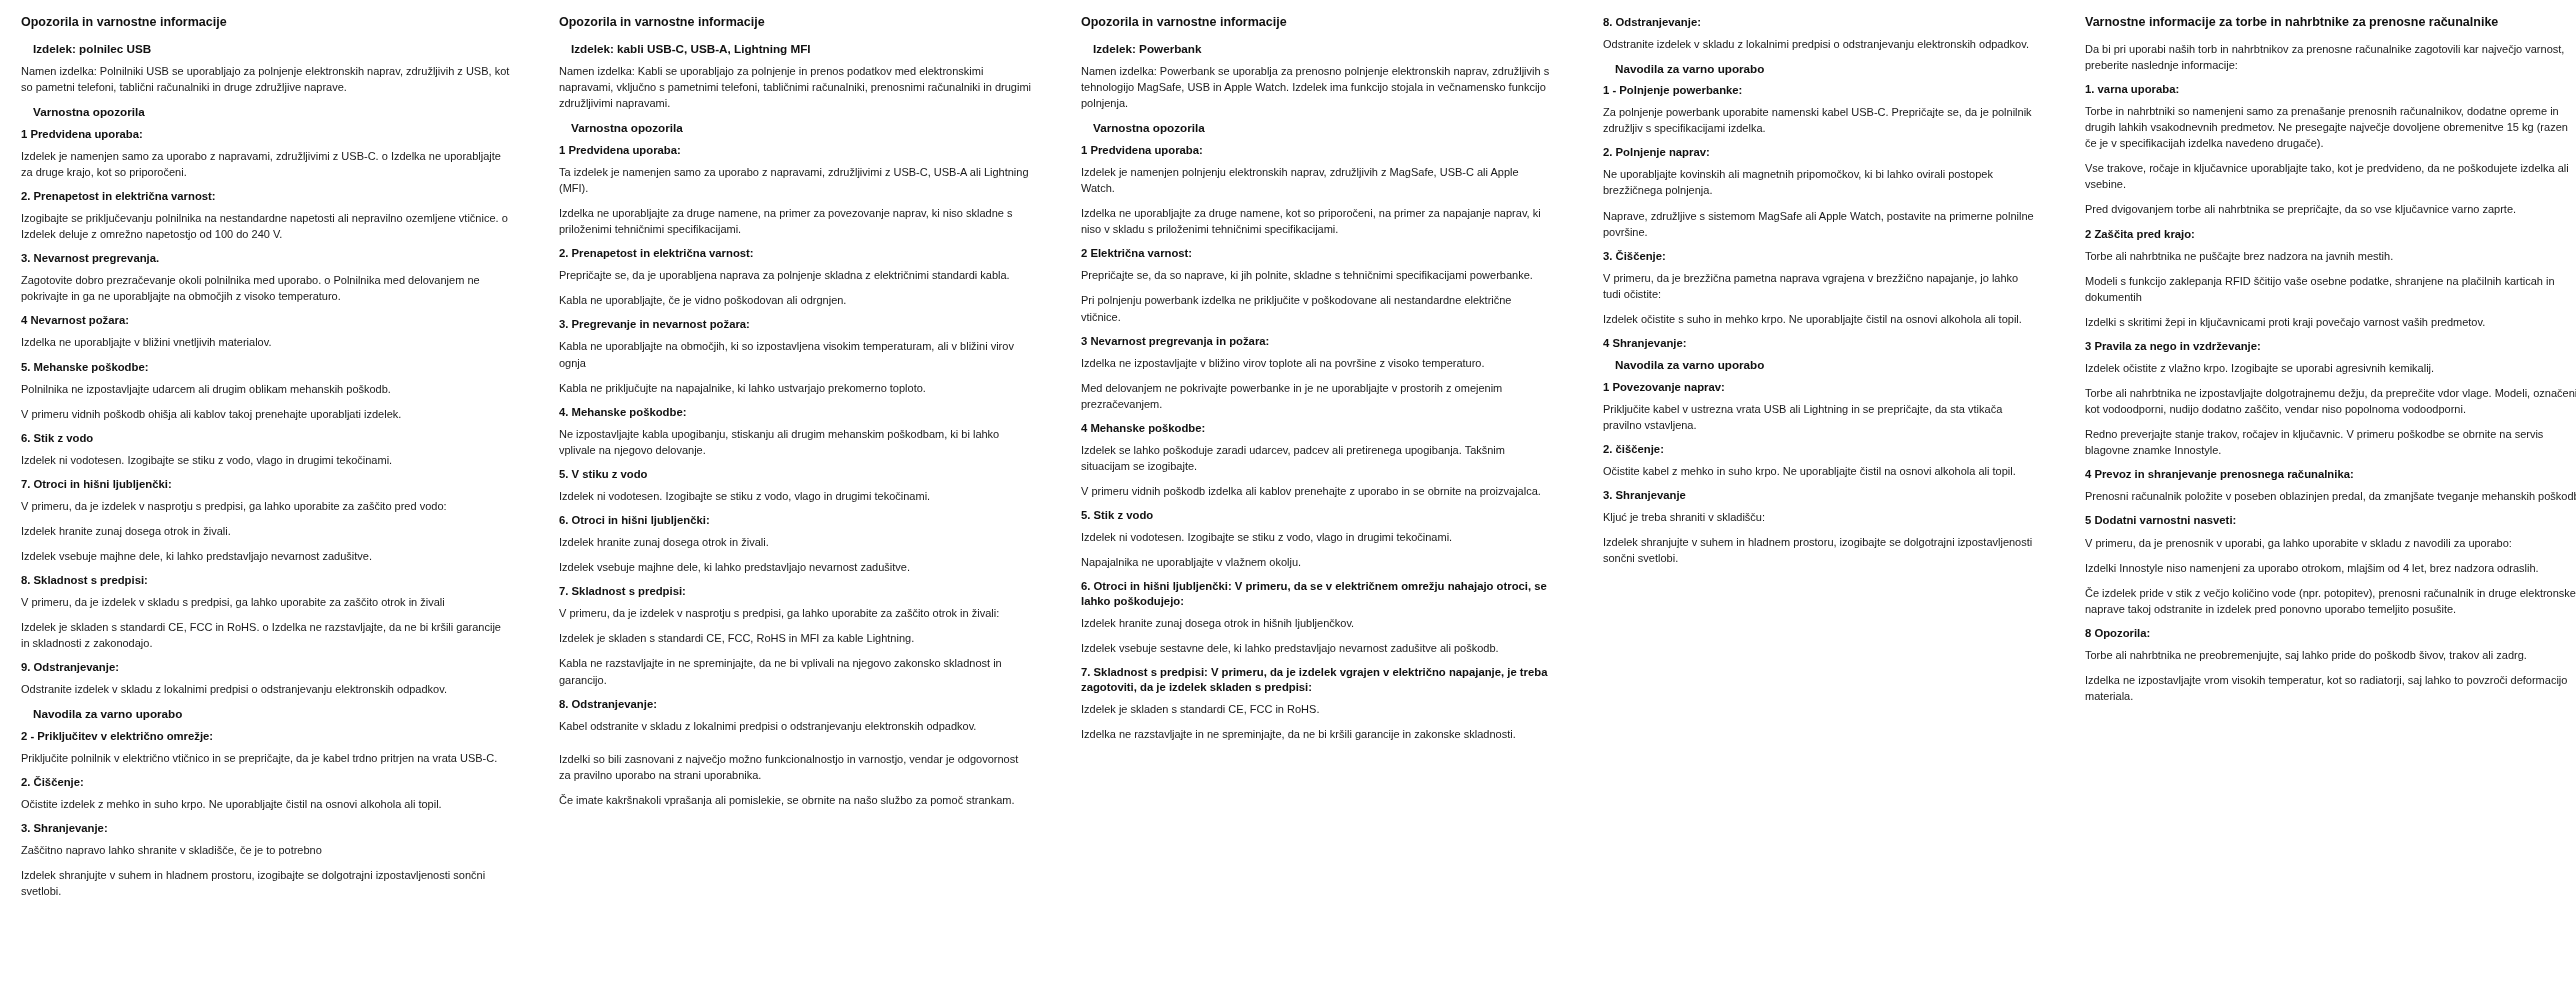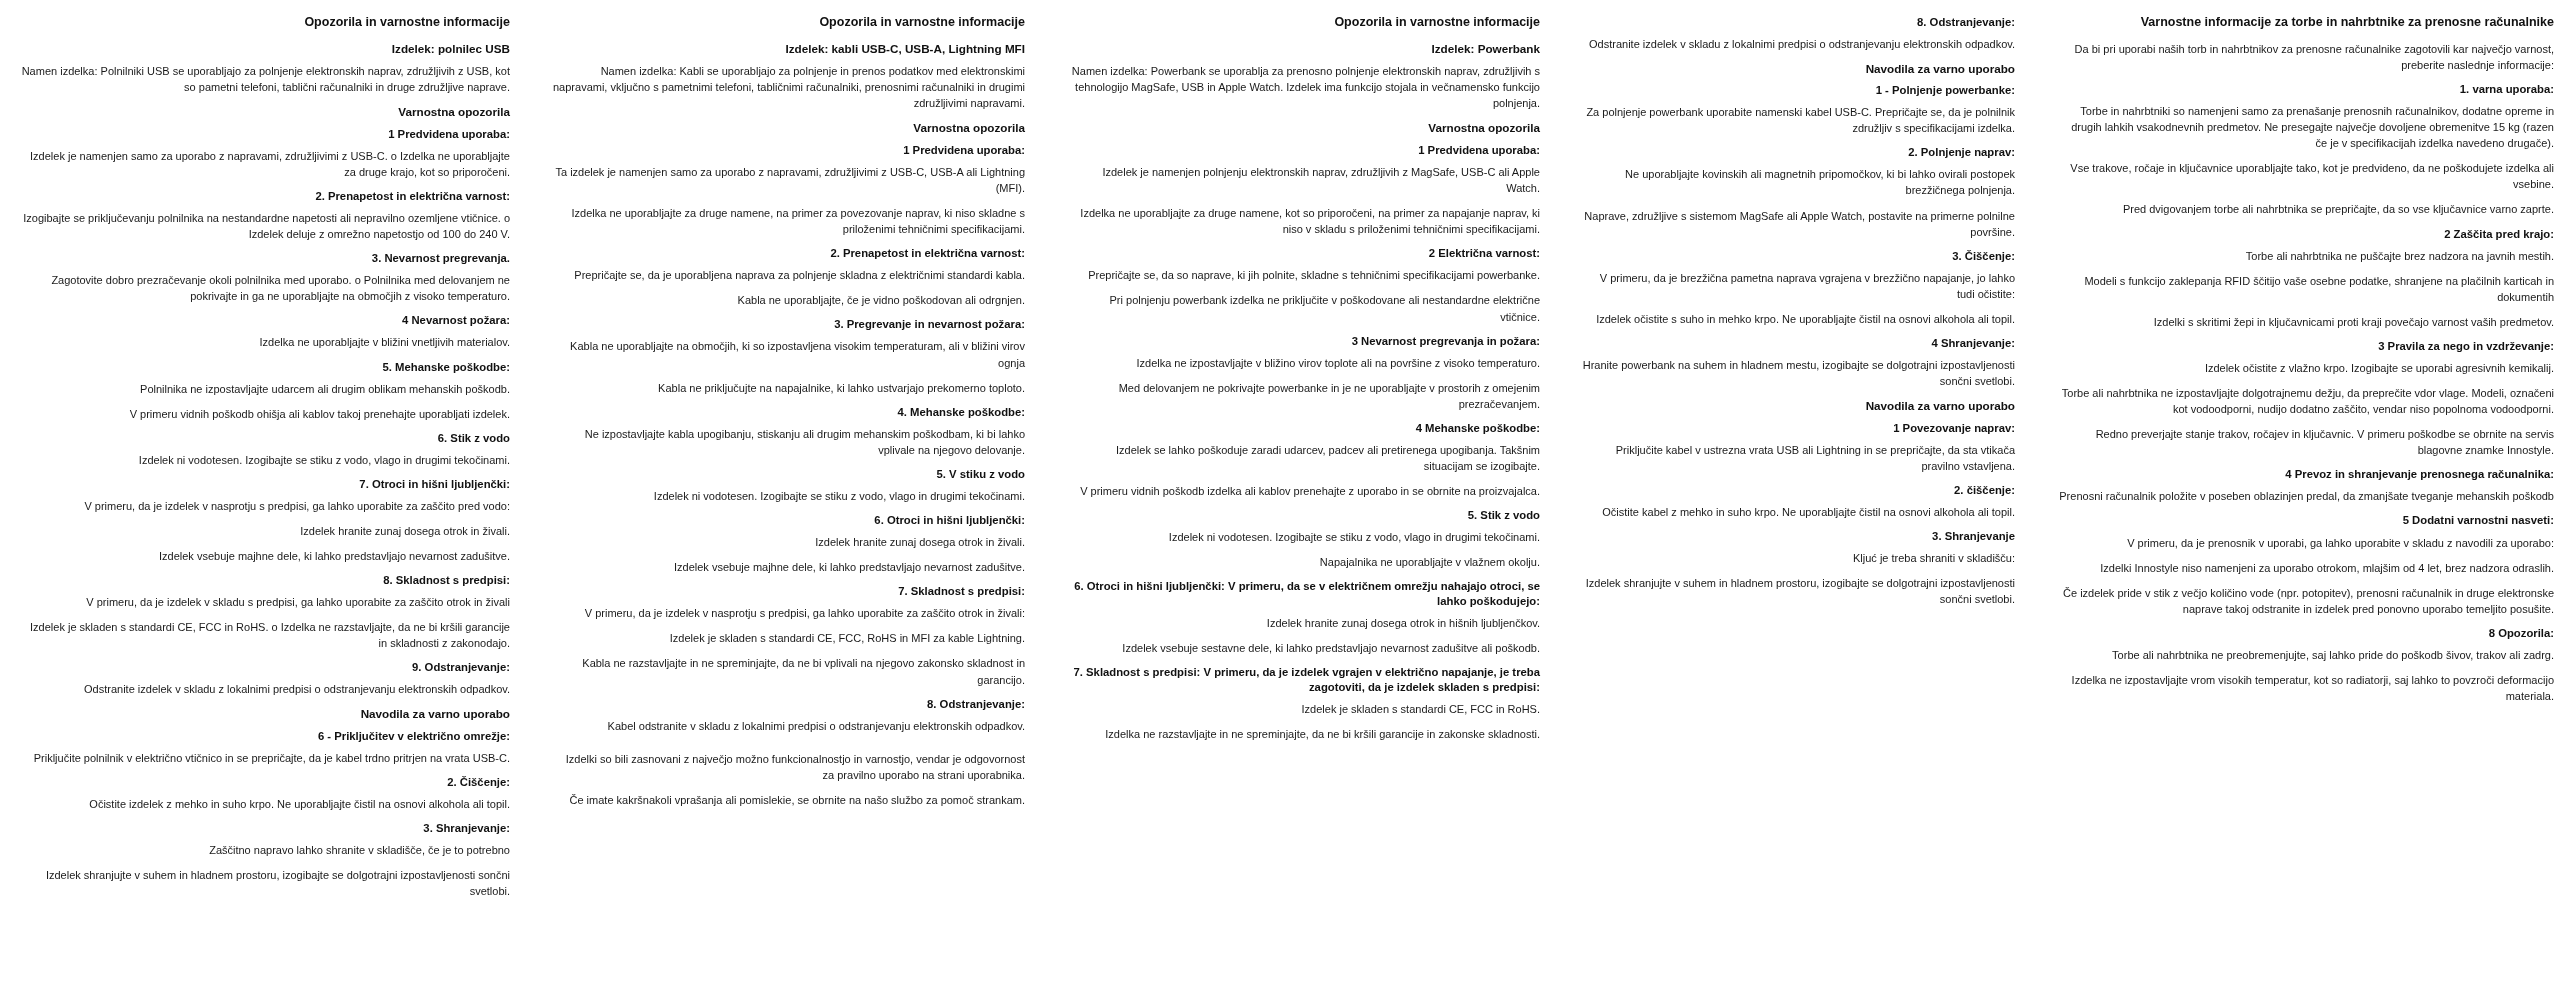--- a/index.html
+++ b/index.html
@@ -14,22 +14,21 @@
     height: 1006px;
     overflow: hidden;
   }
   .sheet {
     width: 2576px;
     height: 1006px;
     display: flex;
     flex-direction: row;
     align-items: flex-start;
     padding: 14.5px 0 0 0;
-    gap: 0;
-    text-align: right;
+    gap: 7px;
   }
   .column {
     padding: 0 21px 0 21px;
     flex: 0 0 auto;
   }
   .col-1 { width: 531px; }
   .col-2 { width: 515px; }
   .col-3 { width: 515px; }
   .col-4 { width: 475px; }
   .col-5 { width: 539px; }
@@ -94,21 +93,21 @@
     <h4 class="sub">7. Otroci in hišni ljubljenčki:</h4>
     <p class="para faded">V primeru, da je izdelek v nasprotju s predpisi, ga lahko uporabite za zaščito pred vodo:</p>
     <p class="para">Izdelek hranite zunaj dosega otrok in živali.</p>
     <p class="para">Izdelek vsebuje majhne dele, ki lahko predstavljajo nevarnost zadušitve.</p>
     <h4 class="sub">8. Skladnost s predpisi:</h4>
     <p class="para">V primeru, da je izdelek v skladu s predpisi, ga lahko uporabite za zaščito otrok in živali</p>
     <p class="para">Izdelek je skladen s standardi CE, FCC in RoHS. o Izdelka ne razstavljajte, da ne bi kršili garancije in skladnosti z zakonodajo.</p>
     <h4 class="sub">9. Odstranjevanje:</h4>
     <p class="para">Odstranite izdelek v skladu z lokalnimi predpisi o odstranjevanju elektronskih odpadkov.</p>
     <h3 class="head">Navodila za varno uporabo</h3>
-    <h4 class="sub faded-strong">6 - Priključitev v električno omrežje:</h4>
+    <h4 class="sub faded-strong">2 - Priključitev v električno omrežje:</h4>
     <p class="para">Priključite polnilnik v električno vtičnico in se prepričajte, da je kabel trdno pritrjen na vrata USB-C.</p>
     <h4 class="sub">2. Čiščenje:</h4>
     <p class="para">Očistite izdelek z mehko in suho krpo. Ne uporabljajte čistil na osnovi alkohola ali topil.</p>
     <h4 class="sub">3. Shranjevanje:</h4>
     <p class="para">Zaščitno napravo lahko shranite v skladišče, če je to potrebno</p>
     <p class="para">Izdelek shranjujte v suhem in hladnem prostoru, izogibajte se dolgotrajni izpostavljenosti sončni svetlobi.</p>
   </div>
 
   <div class="column col-2">
     <h2 class="title">Opozorila in varnostne informacije</h2>
@@ -176,21 +175,20 @@
     <h3 class="head">Navodila za varno uporabo</h3>
     <h4 class="sub">1 - Polnjenje powerbanke:</h4>
     <p class="para">Za polnjenje powerbank uporabite namenski kabel USB-C. Prepričajte se, da je polnilnik združljiv s specifikacijami izdelka.</p>
     <h4 class="sub">2. Polnjenje naprav:</h4>
     <p class="para">Ne uporabljajte kovinskih ali magnetnih pripomočkov, ki bi lahko ovirali postopek brezžičnega polnjenja.</p>
     <p class="para">Naprave, združljive s sistemom MagSafe ali Apple Watch, postavite na primerne polnilne površine.</p>
     <h4 class="sub">3. Čiščenje:</h4>
     <p class="para">V primeru, da je brezžična pametna naprava vgrajena v brezžično napajanje, jo lahko tudi očistite:</p>
     <p class="para">Izdelek očistite s suho in mehko krpo. Ne uporabljajte čistil na osnovi alkohola ali topil.</p>
     <h4 class="sub">4 Shranjevanje:</h4>
-    <p class="para">Hranite powerbank na suhem in hladnem mestu, izogibajte se dolgotrajni izpostavljenosti sončni svetlobi.</p>
     <h3 class="head">Navodila za varno uporabo</h3>
     <h4 class="sub faded-strong">1 Povezovanje naprav:</h4>
     <p class="para">Priključite kabel v ustrezna vrata USB ali Lightning in se prepričajte, da sta vtikača pravilno vstavljena.</p>
     <h4 class="sub">2. čiščenje:</h4>
     <p class="para">Očistite kabel z mehko in suho krpo. Ne uporabljajte čistil na osnovi alkohola ali topil.</p>
     <h4 class="sub">3. Shranjevanje</h4>
     <p class="para">Kljuć je treba shraniti v skladišču:</p>
     <p class="para">Izdelek shranjujte v suhem in hladnem prostoru, izogibajte se dolgotrajni izpostavljenosti sončni svetlobi.</p>
   </div>
 

